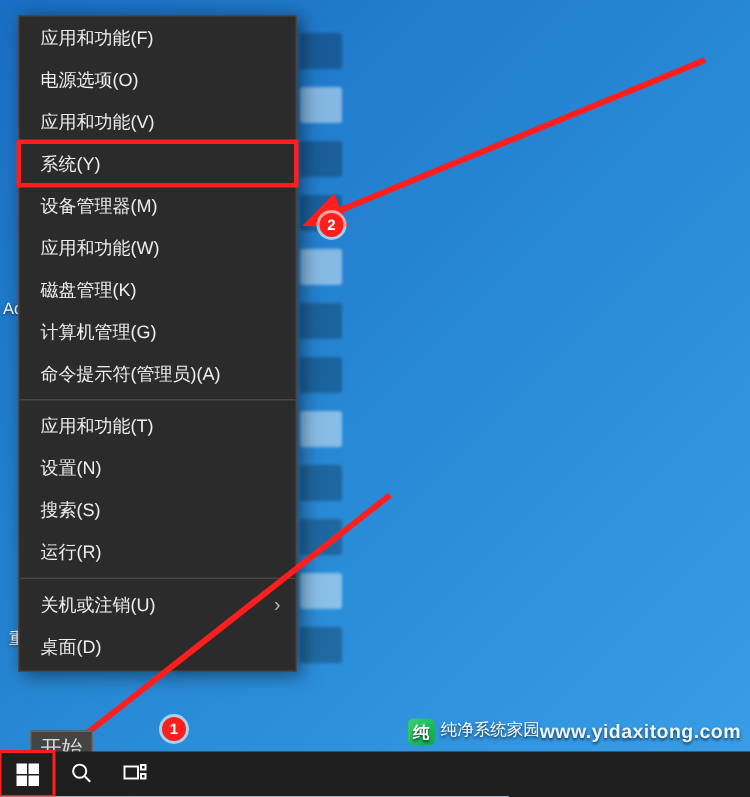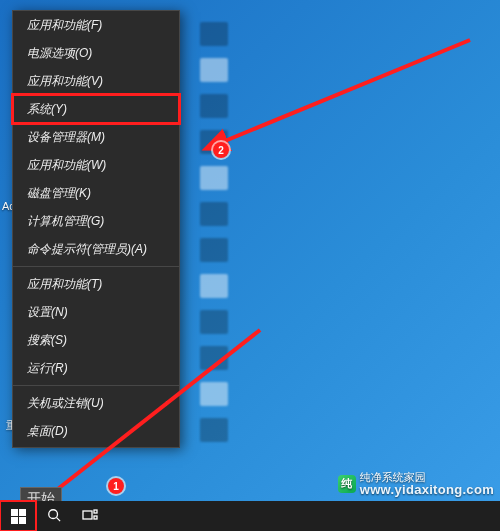--- a/index.html
+++ b/index.html
@@ -28,27 +28,26 @@
       text-shadow: 0 1px 2px rgba(0,0,0,.6);
     }
     .desk-label2 {
       position: absolute; left: 6px; top: 418px;
       color: #fff; font-size: 11px;
       text-shadow: 0 1px 2px rgba(0,0,0,.6);
     }
 
     
     .winx {
-      position: absolute; left: 12px; top: 10px; width: 168px;
+      position: absolute; left: 12px; top: 10px; width: 186px;
       background: #2b2b2b; color: #eee;
       font-size: 12px; line-height: 1;
       box-shadow: 3px 2px 12px rgba(0,0,0,.5);
       border: 1px solid #474747;
       padding-bottom: 2px;
-      font-style: italic;
     }
     .winx .item {
       padding: 8px 14px;
       white-space: nowrap;
       cursor: default;
     }
     .winx .sep { height: 1px; background: #474747; margin: 3px 0; }
     .winx .item.has-sub { position: relative; }
     .winx .item.has-sub::after {
       content: "›"; position: absolute; right: 10px; top: 7px; color: #bbb; font-size: 13px;
@@ -100,21 +99,21 @@
       display: flex; align-items: center; gap: 4px;
       color: #fff; font-size: 11px;
       text-shadow: 0 1px 2px rgba(0,0,0,.7);
     }
     .wm .logo {
       width: 18px; height: 18px; border-radius: 4px;
       background: linear-gradient(135deg,#3bd16f,#0aa84f);
       display:flex;align-items:center;justify-content:center;
       color:#fff;font-weight:bold;font-size:11px;
     }
-    .wm .txt { display:flex; flex-direction:column; line-height:1.1; }
+    .wm .txt { display:flex; flex-direction:row; line-height:1.1; }
     .wm .url { font-size: 13px; opacity: .9; letter-spacing:.3px;font-weight:bold; }
   </style>
 </head>
 <body>
 
 <div class="desktop">
 
   <div class="blur-icons">
     <div class="bi"></div>
       <div class="bi light"></div>

